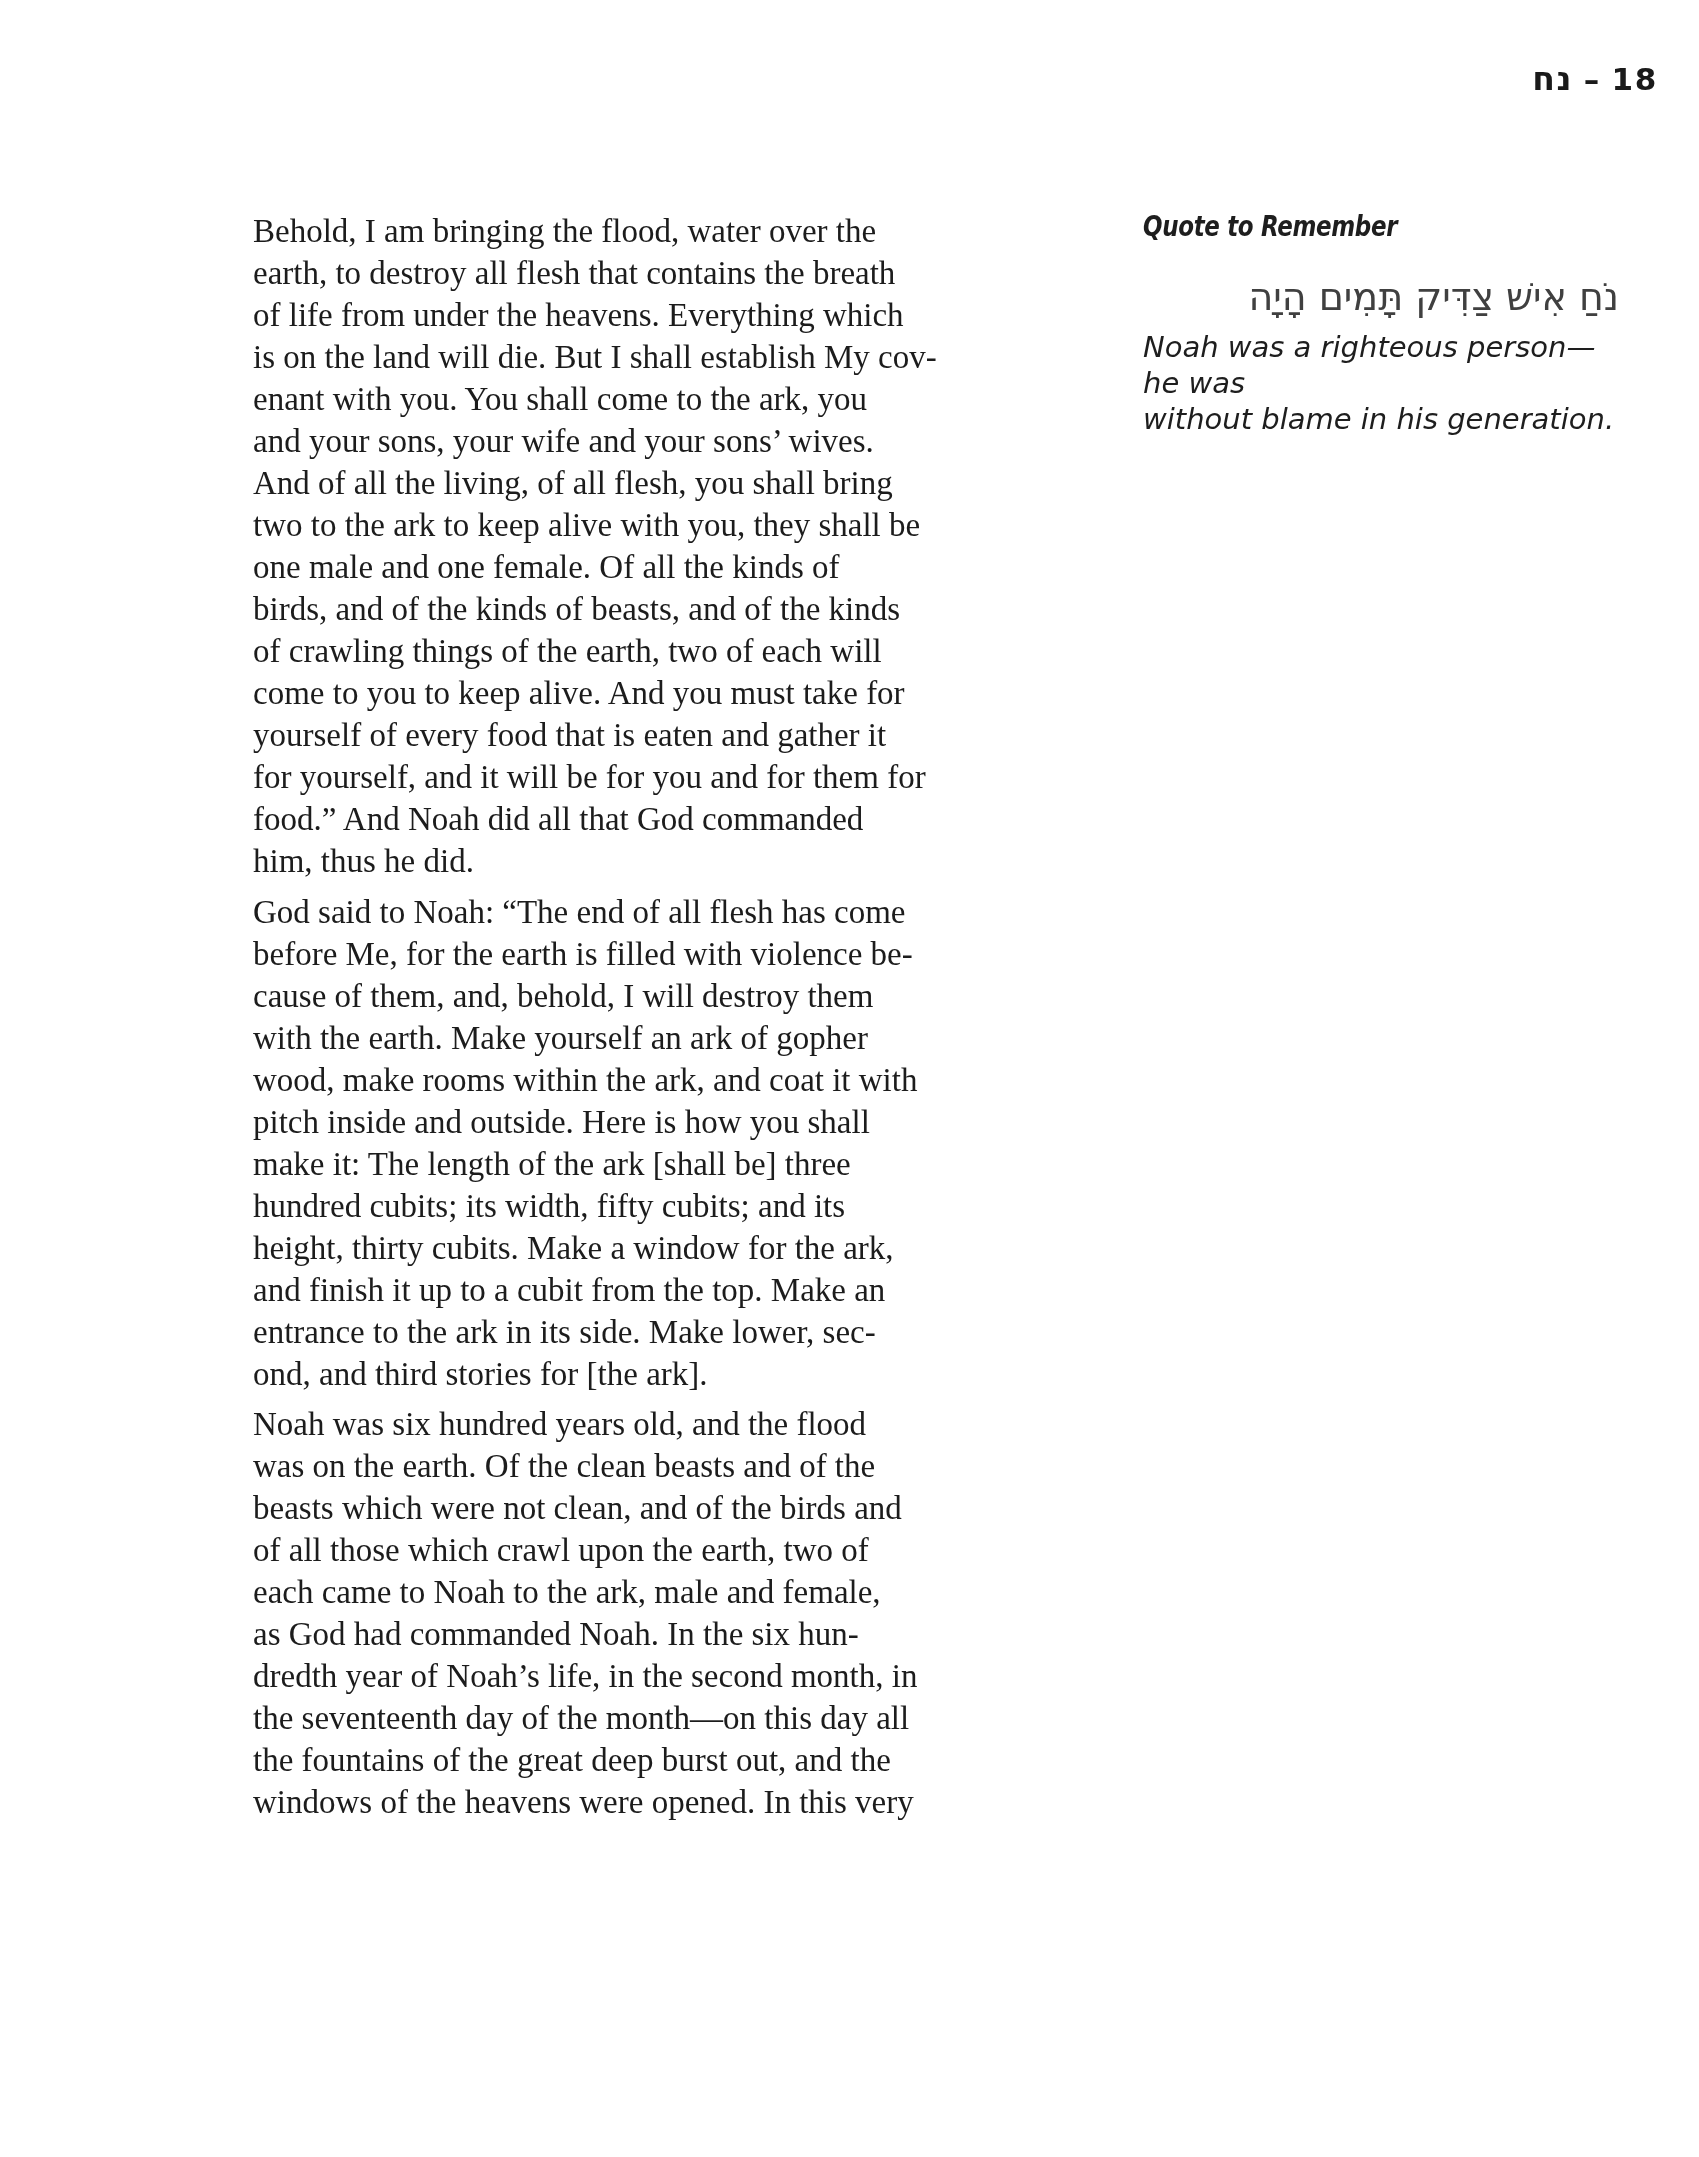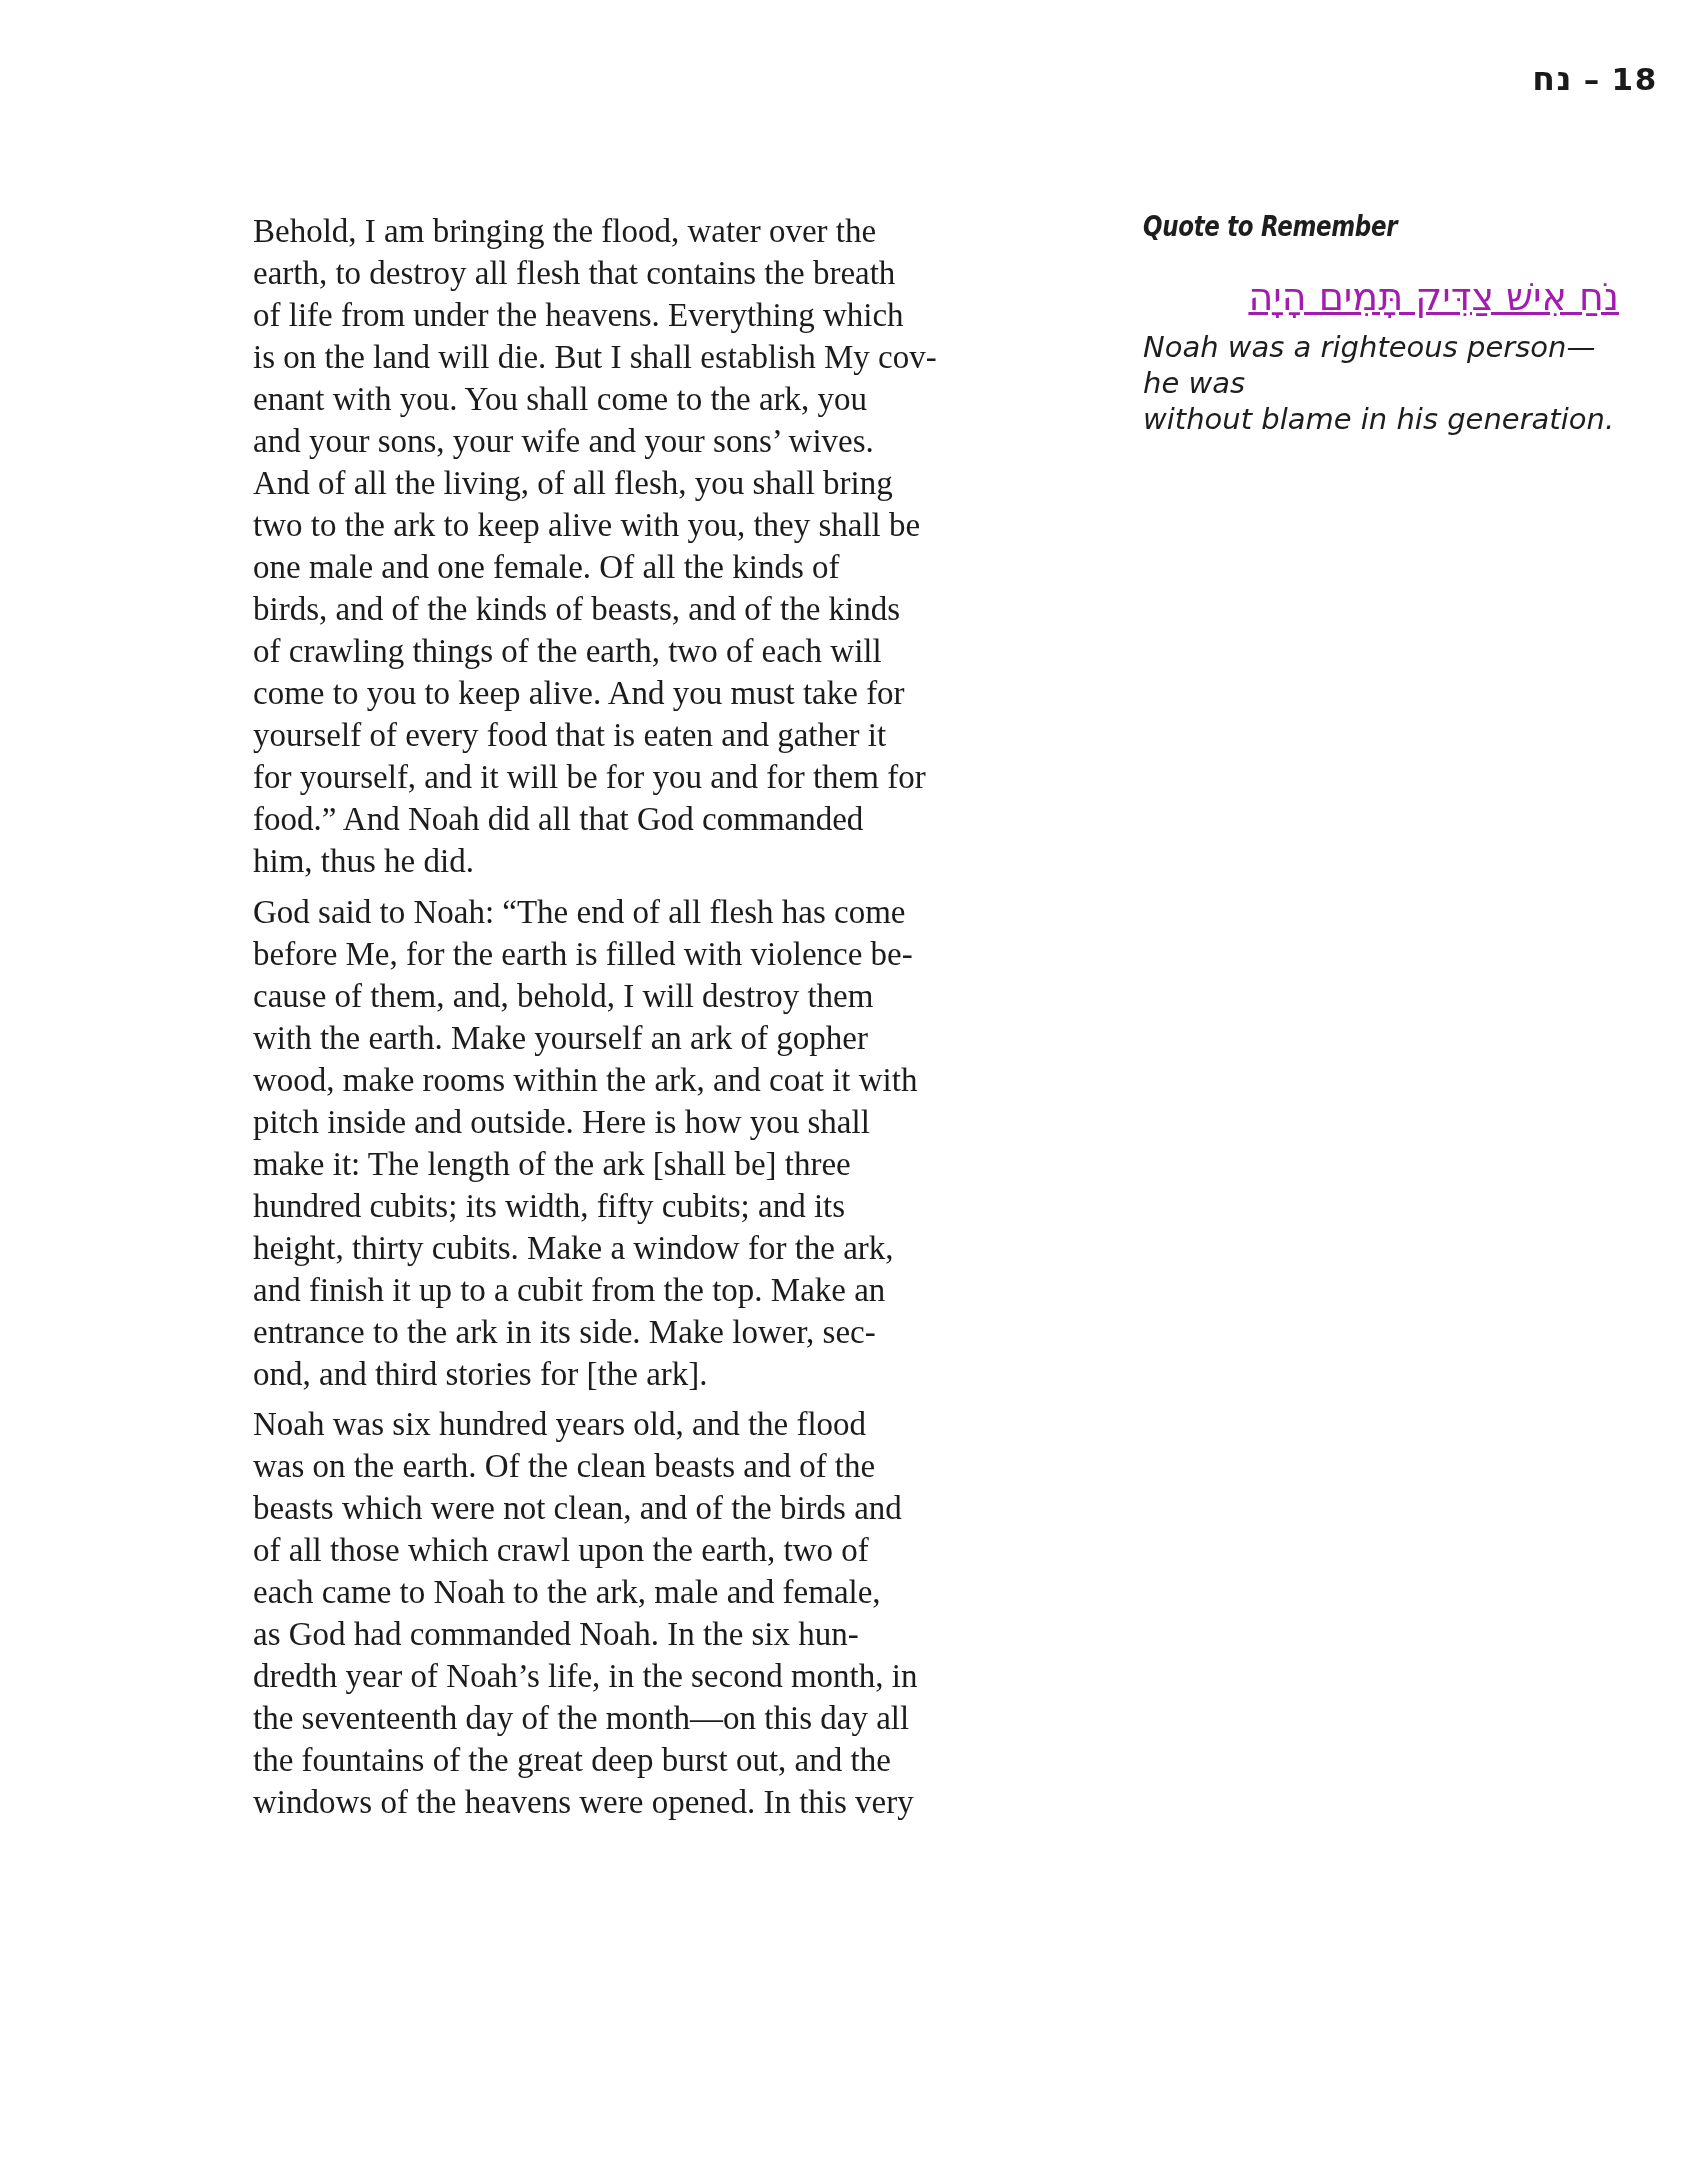--- a/index.html
+++ b/index.html
@@ -64,23 +64,22 @@
       transform: scaleX(0.82);
       transform-origin: left center;
       white-space: nowrap;
       margin-bottom: 30px;
     }
     .hebrew-quote {
       direction: rtl;
       font-family: "DejaVu Sans", sans-serif;
       font-size: 38px;
       line-height: 49px;
-      color: #a21caf;
+      color: #404040;
       margin-bottom: 7px;
-      text-decoration: underline;
     }
     .translation {
       font-family: "DejaVu Sans", sans-serif;
       font-style: italic;
       font-size: 29px;
       line-height: 36px;
       color: #1e1e1e;
       white-space: pre-line;
     }
   </style>

